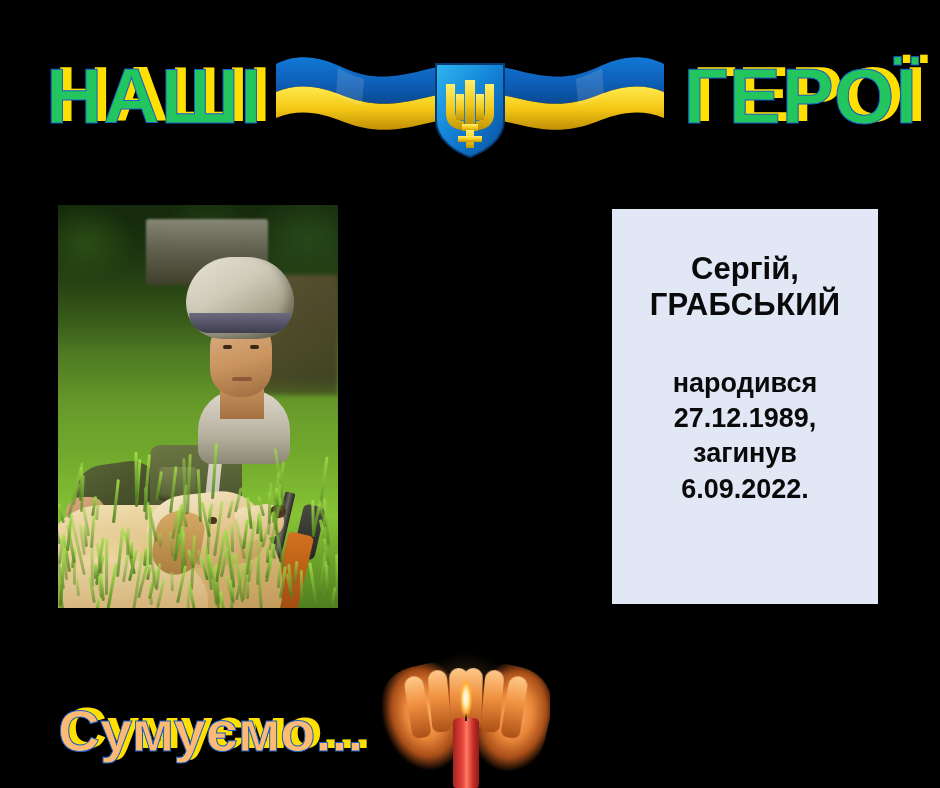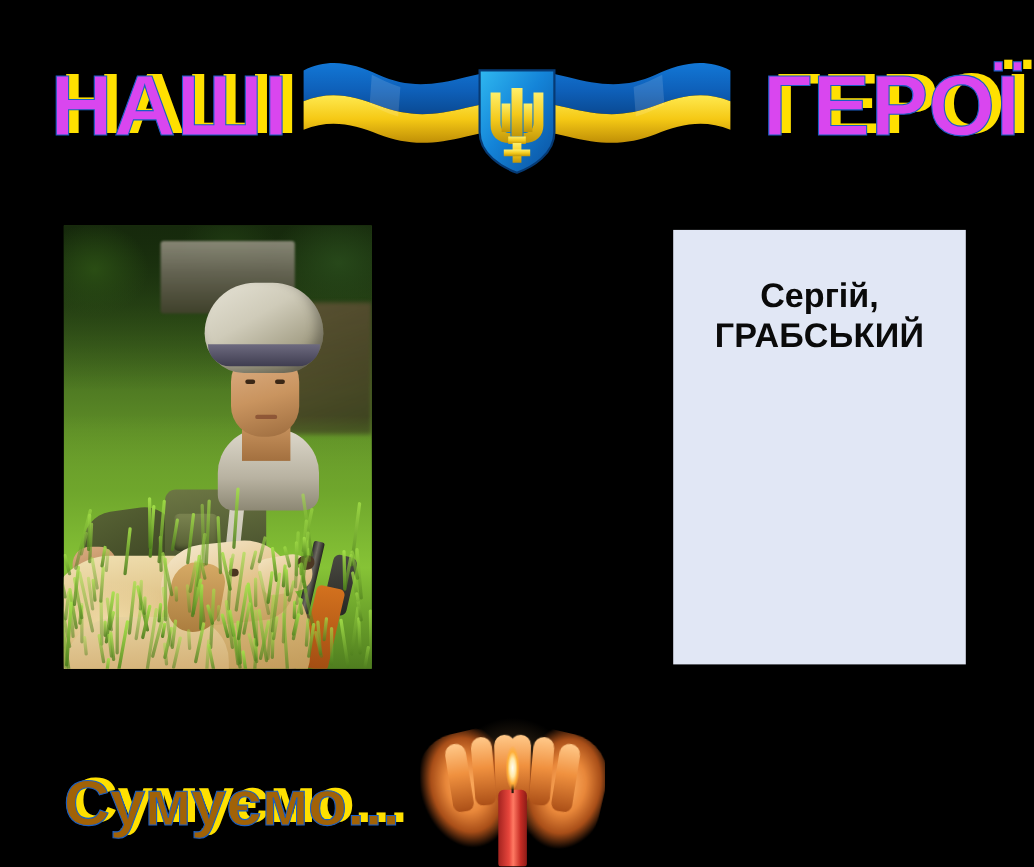--- a/index.html
+++ b/index.html
@@ -17,26 +17,26 @@
   }
 
   
   .hdr-word {
     position: absolute;
     font-weight: 700;
     font-size: 78px;
     line-height: 1;
     letter-spacing: 1px;
     white-space: nowrap;
-    color: #d946ef;
+    color: #22c55e;
     text-shadow: 9px -2px 0 #ffe000;
     -webkit-text-stroke: 1px #1a5fc4;
   }
   #hdr-left  { left: 46px;  top: 57px; }
-  #hdr-right { right: 12px; top: 57px; }
+  #hdr-right { right: 22px; top: 57px; }
 
   
   #emblem {
     position: absolute;
     left: 268px;
     top: 22px;
     width: 404px;
     height: 145px;
   }
   .wing {
@@ -323,21 +323,21 @@
     background: radial-gradient(ellipse at center, rgba(255,190,110,.34) 0%, rgba(255,150,60,0) 70%);
   }
 
   
   .ftr-word {
     position: absolute;
     font-weight: 700;
     font-size: 58px;
     line-height: 1;
     white-space: nowrap;
-    color: #a16207;
+    color: #fdba74;
     text-shadow: 7px -3px 0 #ffe000;
     -webkit-text-stroke: 1px #1a5fc4;
   }
   #ftr-left  { left: 58px;  top: 702px; }
   #ftr-right { right: 34px; top: 702px; }
 </style>
 </head>
 <body>
 
 <div id="poster">
@@ -584,20 +584,26 @@
         <div class="blade" style="left: 152.208px; bottom: 18.1523px; height: 45.1151px; transform: rotate(-7.60995deg); opacity: 0.64;"></div>
         <div class="blade" style="left: 173.459px; bottom: 7.10545px; height: 25.8074px; transform: rotate(-14.2065deg); opacity: 0.56;"></div>
         <div class="blade" style="left: 268.959px; bottom: 43.0648px; height: 26.5064px; transform: rotate(-9.69972deg); opacity: 0.69;"></div>
         <div class="blade" style="left: 76.6087px; bottom: 108.623px; height: 47.3541px; transform: rotate(-0.66358deg); opacity: 0.94;"></div>
       </div>
   </div>
 
   <div id="info-panel">
     <div id="info-firstname">Сергій,</div>
     <div id="info-surname">ГРАБСЬКИЙ</div>
+    <div id="info-dates">
+      <div class="info-line">народився</div>
+      <div class="info-line">27.12.1989,</div>
+      <div class="info-line">загинув</div>
+      <div class="info-line">6.09.2022.</div>
+    </div>
   </div>
 
   <div id="candle">
     <div class="cd" id="cd-glow"></div>
     <div class="cd palm" id="palm-left"></div>
     <div class="cd palm" id="palm-right"></div>
     <div class="cd finger" style="left:26px;  top:30px; transform:rotate(-9deg);"></div>
     <div class="cd finger" style="left:48px;  top:24px; transform:rotate(-5deg);"></div>
     <div class="cd finger" style="left:68px;  top:22px; transform:rotate(-2deg);"></div>
     <div class="cd finger" style="right:68px; top:22px; transform:rotate(2deg);"></div>

